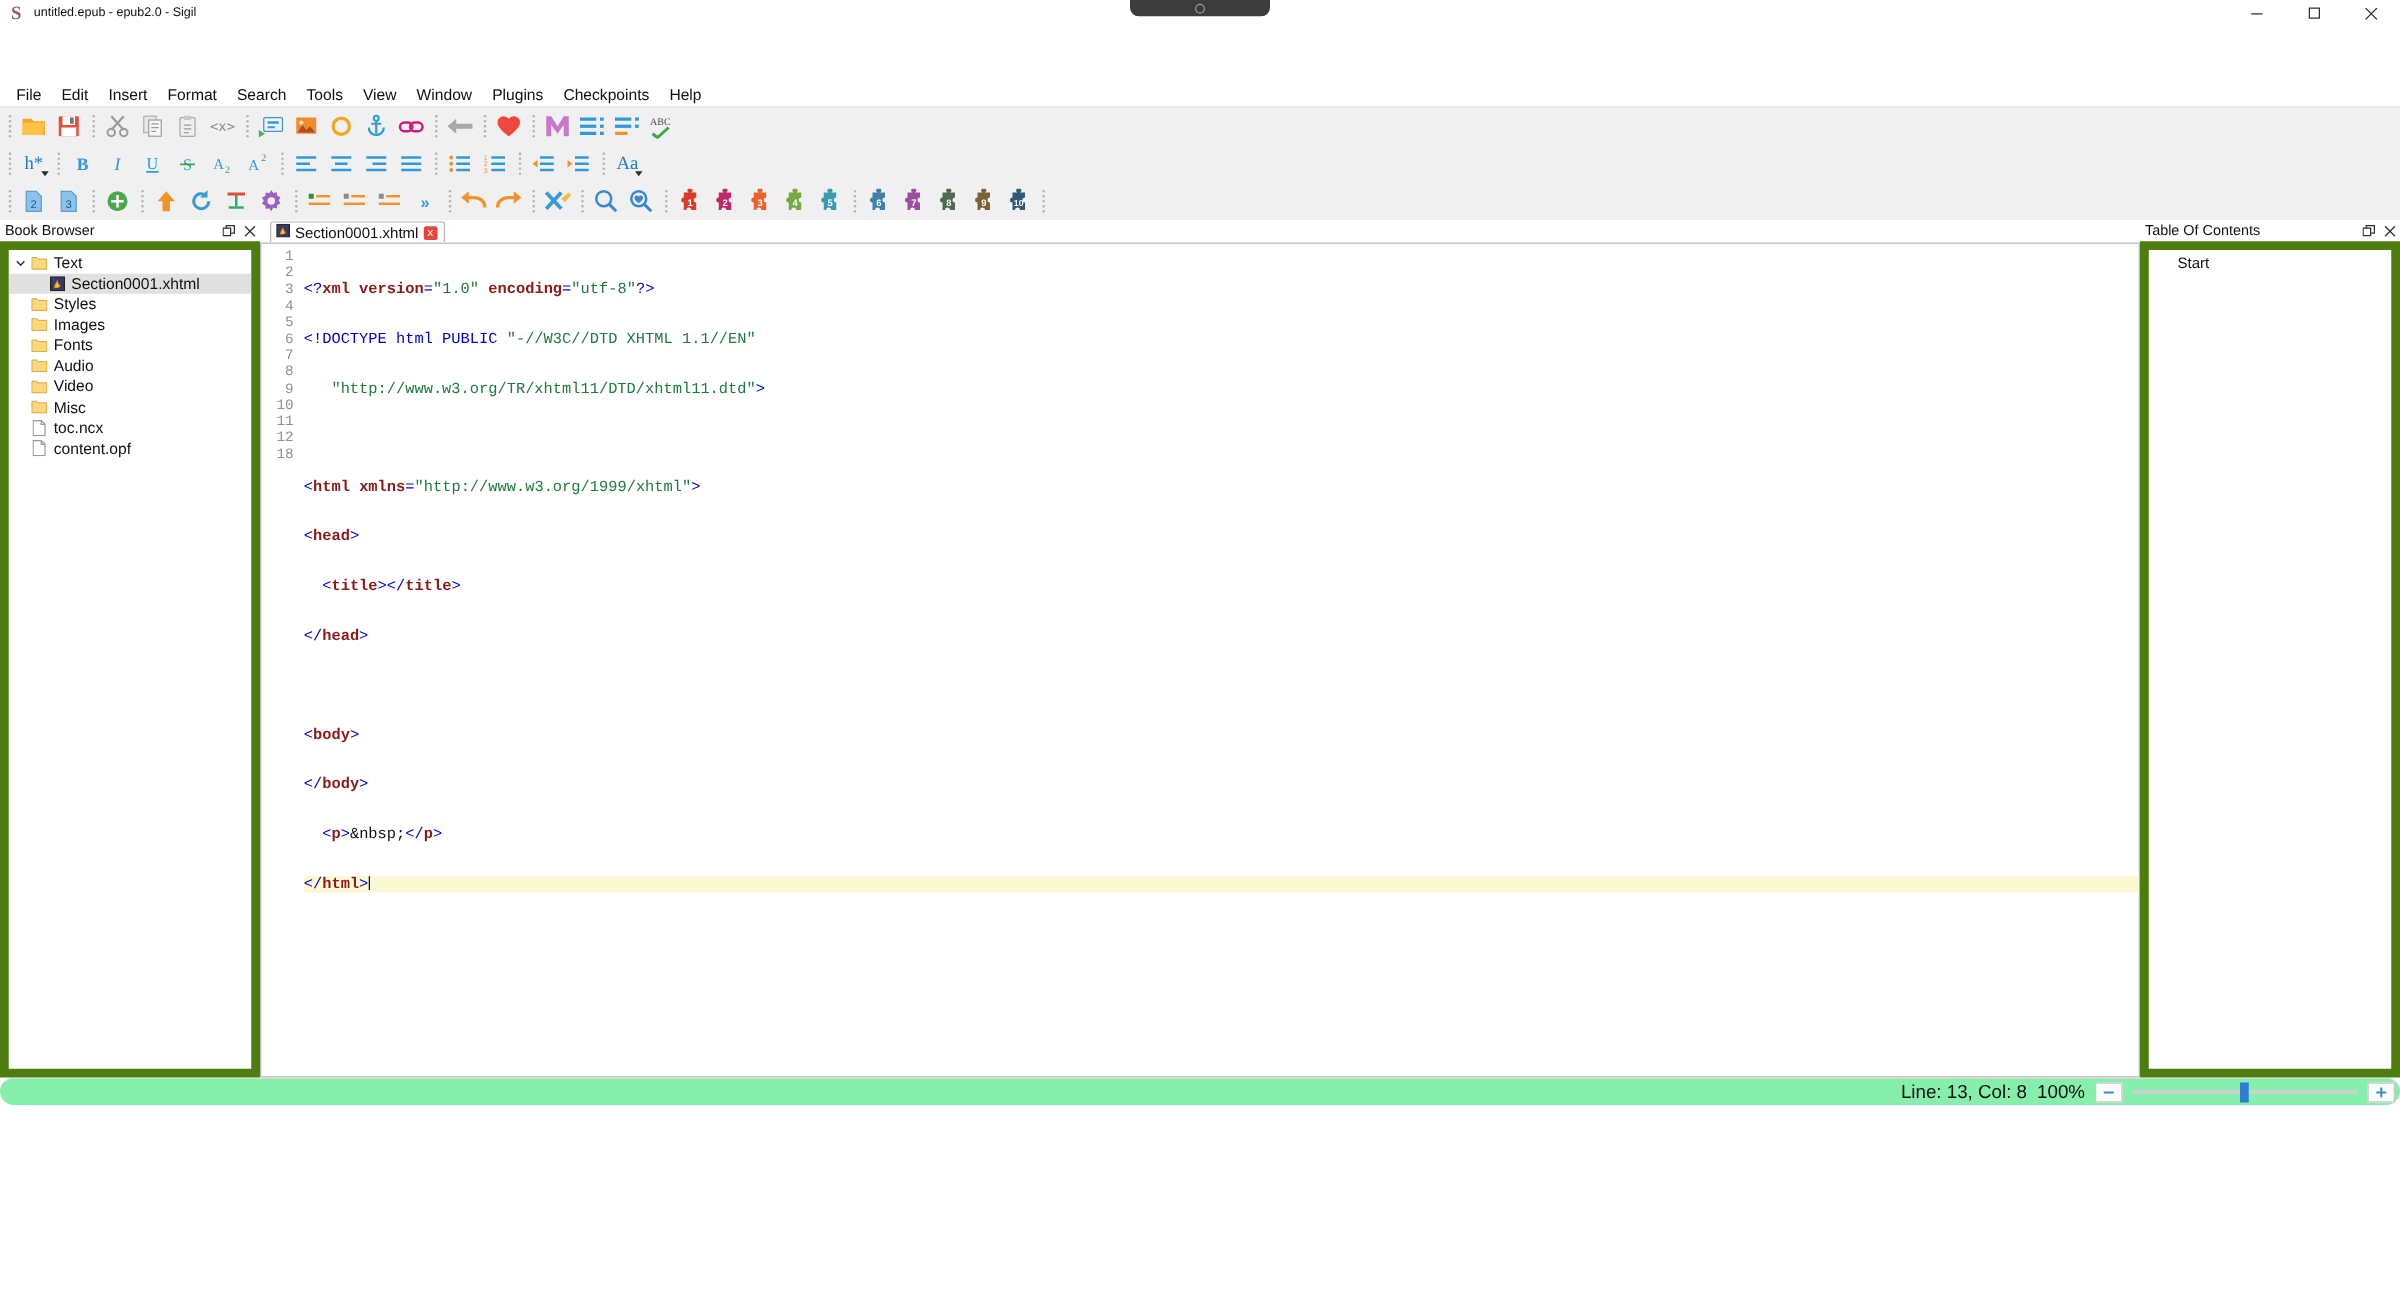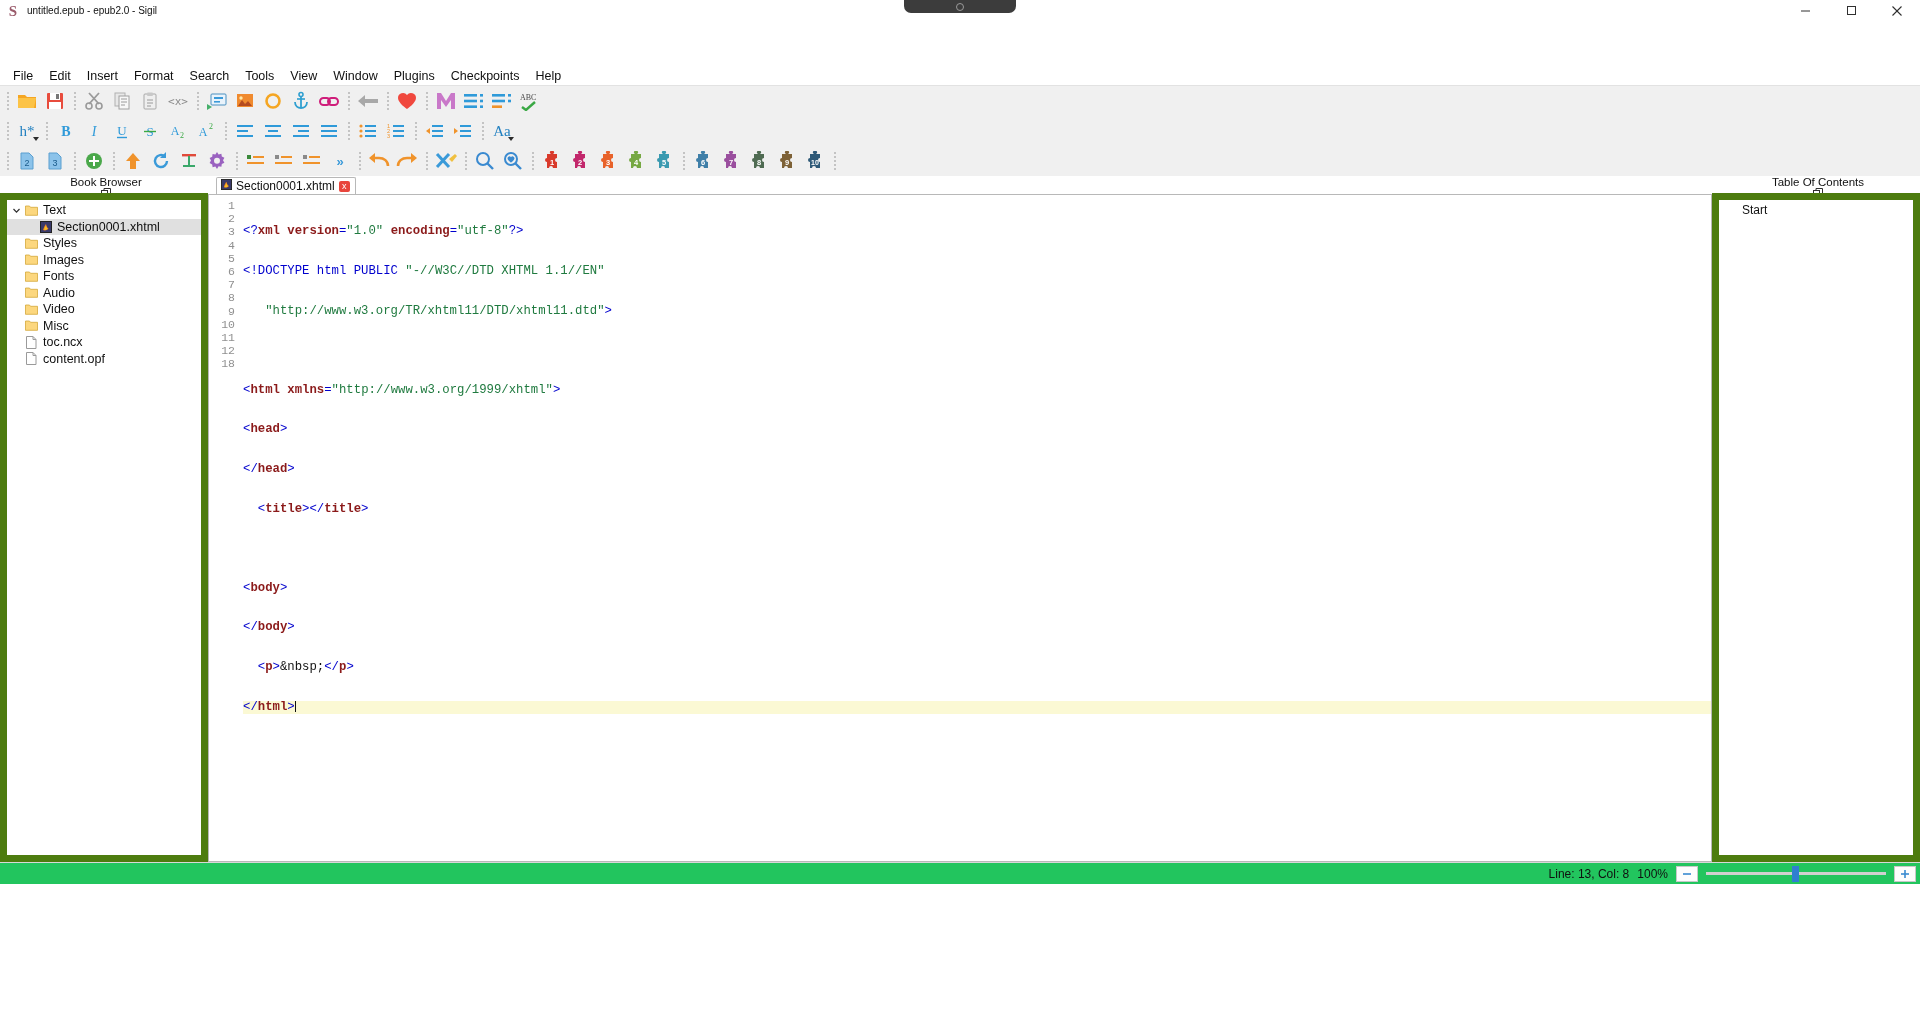--- a/index.html
+++ b/index.html
@@ -78,21 +78,20 @@
 
   
   .main { display: flex; height: 686px; background: #ffffff; }
 
   
   .dock { display: flex; flex-direction: column; background: #ffffff; }
   .dock-title {
     height: 17px; display: flex; align-items: center;
     font-size: 11.5px; color: #101010; padding-left: 4px;
     background: #ffffff;
-    flex-direction: column;
   }
   .dock-title .spacer { flex: 1; }
   .dock-btn {
     width: 17px; height: 15px; display: flex; align-items: center;
     justify-content: center; color: #303030;
   }
   .dock-body {
     flex: 1; border: 7px solid #4d7c0f; background: #ffffff;
     overflow: hidden;
   }
@@ -152,23 +151,23 @@
   .caret-bar {
     display: inline-block; width: 1px; height: 11px;
     background: #101010; vertical-align: -2px;
   }
 
   
   .toc-body { padding: 3px 0 0 4px; font-size: 12px; color: #101010; margin-left: 19px; }
 
   
   .statusbar {
-    height: 22px; background: #22c55e; border-top: 1px solid #d8d8d8;
+    height: 22px; background: #86efac; border-top: 1px solid #d8d8d8;
     display: flex; align-items: center; justify-content: flex-end;
-    font-size: 12px; color: #101010; padding-right: 4px; gap: 8px;
+    font-size: 15px; color: #101010; padding-right: 4px; gap: 8px; border-radius: 11px;
   }
   .zoom-out, .zoom-in {
     width: 22px; height: 16px; border: 1px solid #c8c8c8;
     background: #fdfdfd; display: flex; align-items: center;
     justify-content: center;
   }
   .zoom-bar {
     width: 180px; height: 16px; position: relative; display: flex;
     align-items: center;
   }
@@ -940,22 +939,22 @@
         <div>12</div>
         <div>18</div>
       </div>
       <div class="code">
         <span class="ln"><span class="k-tag">&lt;?</span><span class="k-name">xml</span> <span class="k-attr">version</span><span class="k-tag">=</span><span class="k-str">"1.0"</span> <span class="k-attr">encoding</span><span class="k-tag">=</span><span class="k-str">"utf-8"</span><span class="k-tag">?&gt;</span></span>
         <span class="ln"><span class="k-dt">&lt;!DOCTYPE html PUBLIC </span><span class="k-str">"-//W3C//DTD XHTML 1.1//EN"</span></span>
         <span class="ln">   <span class="k-str">"http://www.w3.org/TR/xhtml11/DTD/xhtml11.dtd"</span><span class="k-dt">&gt;</span></span>
         <span class="ln"> </span>
         <span class="ln"><span class="k-tag">&lt;</span><span class="k-name">html</span> <span class="k-attr">xmlns</span><span class="k-tag">=</span><span class="k-str">"http://www.w3.org/1999/xhtml"</span><span class="k-tag">&gt;</span></span>
         <span class="ln"><span class="k-tag">&lt;</span><span class="k-name">head</span><span class="k-tag">&gt;</span></span>
+        <span class="ln">  <span class="k-tag">&lt;</span><span class="k-name">title</span><span class="k-tag">&gt;&lt;/</span><span class="k-name">title</span><span class="k-tag">&gt;</span></span>
         <span class="ln"><span class="k-tag">&lt;/</span><span class="k-name">head</span><span class="k-tag">&gt;</span></span>
-        <span class="ln">  <span class="k-tag">&lt;</span><span class="k-name">title</span><span class="k-tag">&gt;&lt;/</span><span class="k-name">title</span><span class="k-tag">&gt;</span></span>
         <span class="ln"> </span>
         <span class="ln"><span class="k-tag">&lt;</span><span class="k-name">body</span><span class="k-tag">&gt;</span></span>
         <span class="ln"><span class="k-tag">&lt;/</span><span class="k-name">body</span><span class="k-tag">&gt;</span></span>
         <span class="ln">  <span class="k-tag">&lt;</span><span class="k-name">p</span><span class="k-tag">&gt;</span><span class="k-txt">&amp;nbsp;</span><span class="k-tag">&lt;/</span><span class="k-name">p</span><span class="k-tag">&gt;</span></span>
         <span class="ln hl"><span class="k-tag">&lt;/</span><span class="k-name">html</span><span class="k-tag">&gt;</span><span class="caret-bar"></span></span>
       </div>
     </div>
   </div>
 
   <div class="dock" style="width:208px;">

